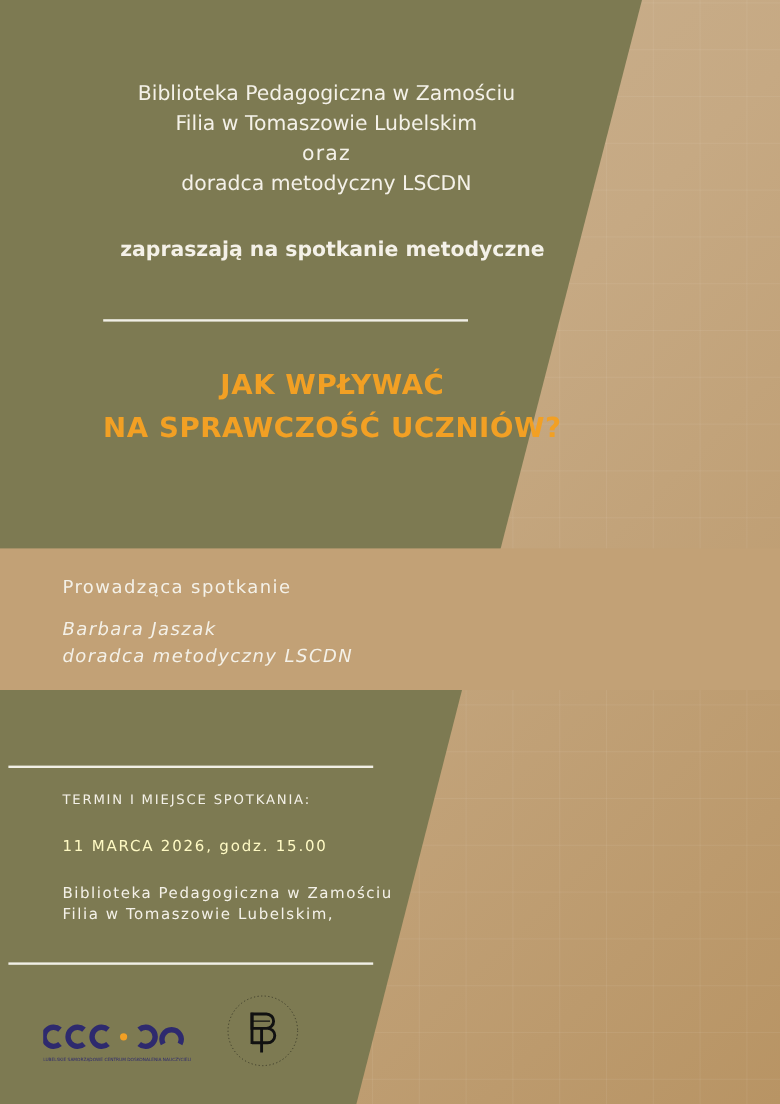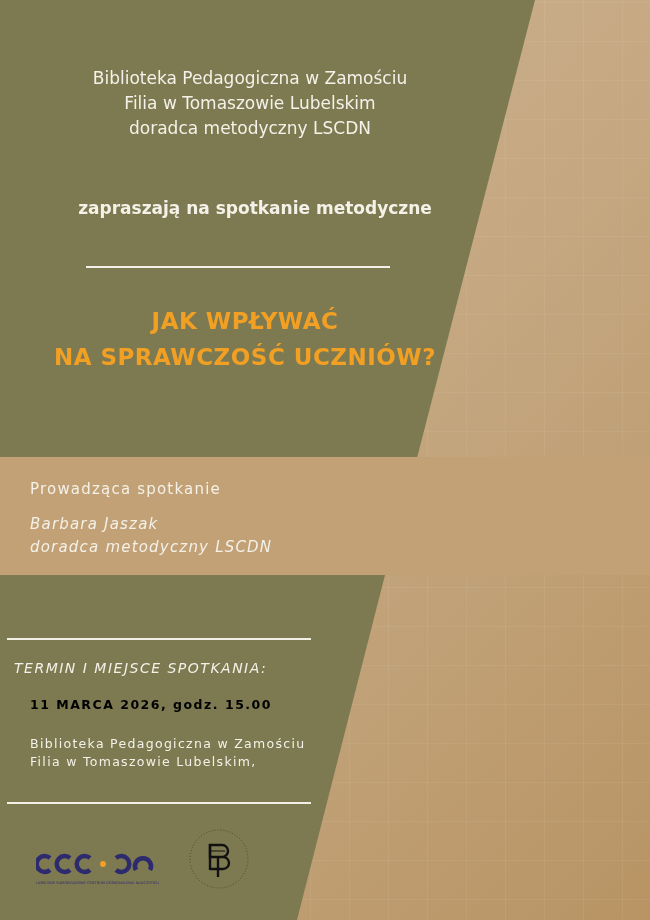--- a/index.html
+++ b/index.html
@@ -8,48 +8,49 @@
     background: linear-gradient(135deg, #cbb495 0%, #c6a983 45%, #b89464 100%); }
   .grid { position:absolute; inset:0;
     background-image: linear-gradient(rgba(255,255,255,0.06) 1px, transparent 1px),
                       linear-gradient(90deg, rgba(255,255,255,0.06) 1px, transparent 1px);
     background-size:39px 39px; background-position:-2px 2px; }
   .olive-top { position:absolute; left:0; top:0; width:650px; height:458px; background:#7d7a52;
     clip-path: polygon(0 0, 535px 0, 417px 458px, 0 458px); }
   .olive-bottom { position:absolute; left:0; top:575px; width:650px; height:345px; background:#7d7a52;
     clip-path: polygon(0 0, 385px 0, 297px 345px, 0 345px); }
   .banner { position:absolute; left:0; top:457px; width:650px; height:118px; background:#c2a176; }
-  .txt { position:absolute; color:#f4f1e8; }
+  .txt { position:absolute; color:#f4f1e8;padding-left:22px; }
   .center { text-align:center; }
   .org { left:0; width:500px; top:66px; font-size:17px; line-height:25px; }
   .invite { left:0; width:510px; top:198px; font-size:17px;font-weight:bold; }
   .rule { position:absolute; height:2px; background:#f1efe6; }
   .title { position:absolute; left:0; width:490px; top:303px; text-align:center; color:#f2a024;
-    font-family:"DejaVu Sans", sans-serif; font-weight:bold; font-size:23px; line-height:36px; letter-spacing:0.5px; }
+    font-family:"DejaVu Sans", sans-serif; font-weight:bold; font-size:23px; line-height:36px; letter-spacing:0.5px;padding-left:32px; }
   .lead-label { left:30px; top:480px; font-size:15px; letter-spacing:1.2px; }
   .lead-name { left:30px; top:513px; font-size:15px; line-height:23px; letter-spacing:1.2px;font-style:italic; }
-  .venue-label { left:14px; top:660px; font-size:14px; letter-spacing:1.5px;font-style:italic; }
-  .date { left:30px; top:697px; font-size:12.5px; letter-spacing:1.5px; font-weight:bold; color:#000000; }
+  .venue-label { left:30px; top:660px; font-size:11px; letter-spacing:1.5px; }
+  .date { left:30px; top:697px; font-size:12.5px; letter-spacing:1.5px; font-weight:normal; color:#fef9c3; }
   .addr { left:30px; top:735px; font-size:12.5px; line-height:18px; letter-spacing:1.3px; }
   .logo1 { position:absolute; left:36px; top:852px; }
   .logo2 { position:absolute; left:187px; top:827px; }
 </style>
 </head>
 <body>
 
 <div class="bg-right">
     <div class="grid"></div>
   </div>
 <div class="olive-top"></div>
 <div class="olive-bottom"></div>
 <div class="banner"></div>
 
 <div class="txt center org">
   <div>Biblioteka Pedagogiczna w Zamościu</div>
   <div>Filia w Tomaszowie Lubelskim</div>
+  <div style="letter-spacing:1px">oraz</div>
   <div>doradca metodyczny LSCDN</div>
 </div>
 
 <div class="txt center invite">zapraszają na spotkanie metodyczne</div>
 
 <div class="rule" style="left:86px;top:266px;width:304px;"></div>
 
 <div class="title">
   <div>JAK WPŁYWAĆ</div>
   <div>NA SPRAWCZOŚĆ UCZNIÓW?</div>

